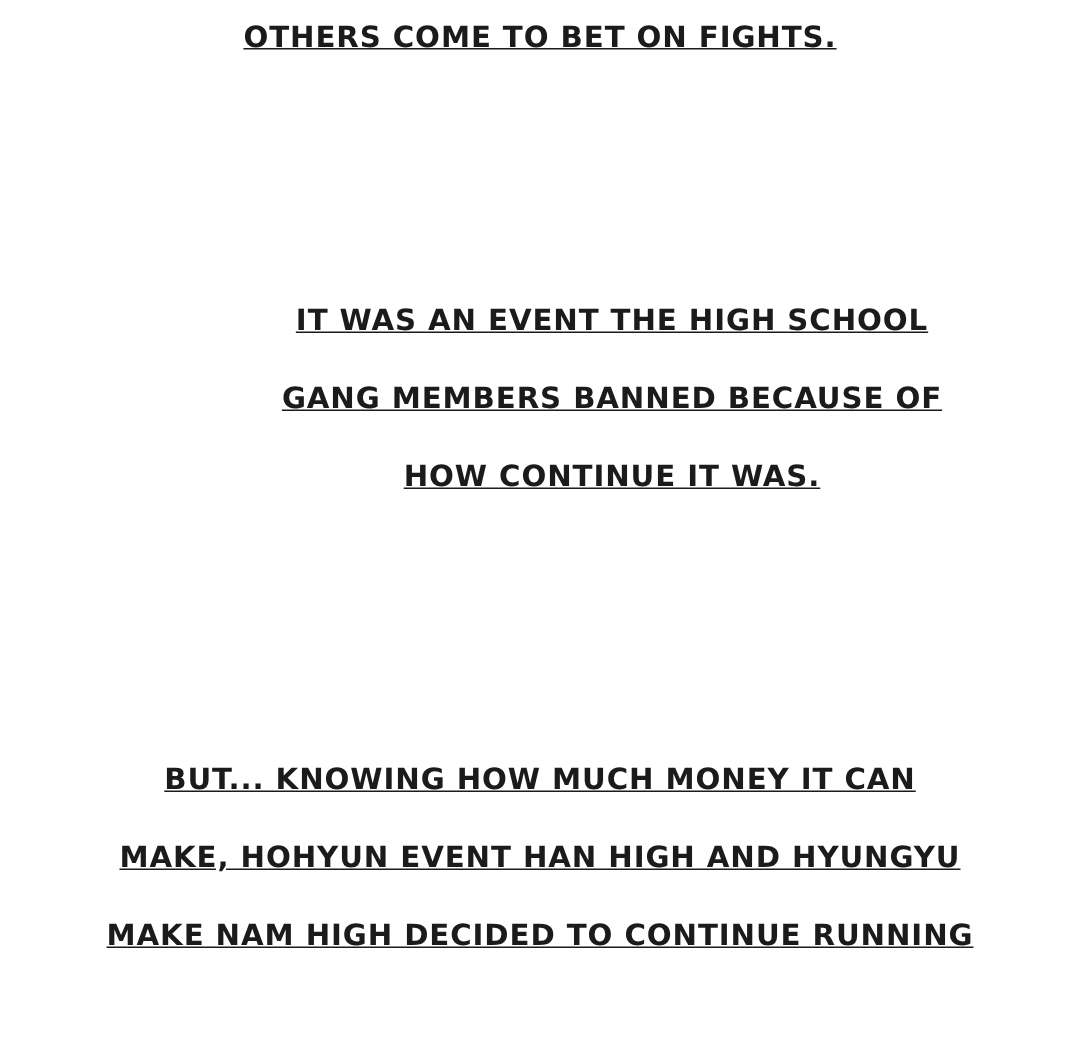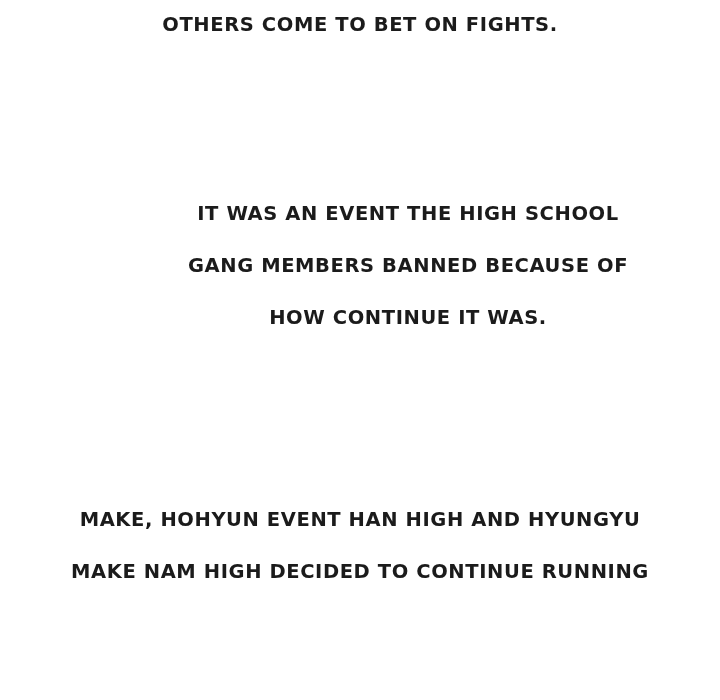--- a/index.html
+++ b/index.html
@@ -42,35 +42,37 @@
   }
   .caption-mid {
     top: 175px;
     padding-left: 48px;
   }
   .caption-bottom {
     top: 481px;
   }
   .line {
     display: block;
+    text-decoration: underline;
   }
 </style>
 </head>
 <body>
 
 <div class="page">
 
   <div class="caption caption-top">
     <span class="line">OTHERS COME TO BET ON FIGHTS.</span>
   </div>
 
   <div class="caption caption-mid">
     <span class="line">IT WAS AN EVENT THE HIGH SCHOOL</span>
     <span class="line">GANG MEMBERS BANNED BECAUSE OF</span>
     <span class="line">HOW CONTINUE IT WAS.</span>
   </div>
 
   <div class="caption caption-bottom">
+    <span class="line">BUT... KNOWING HOW MUCH MONEY IT CAN</span>
     <span class="line">MAKE, HOHYUN EVENT HAN HIGH AND HYUNGYU</span>
     <span class="line">MAKE NAM HIGH DECIDED TO CONTINUE RUNNING</span>
   </div>
 
 </div>
 
 </body></html>

